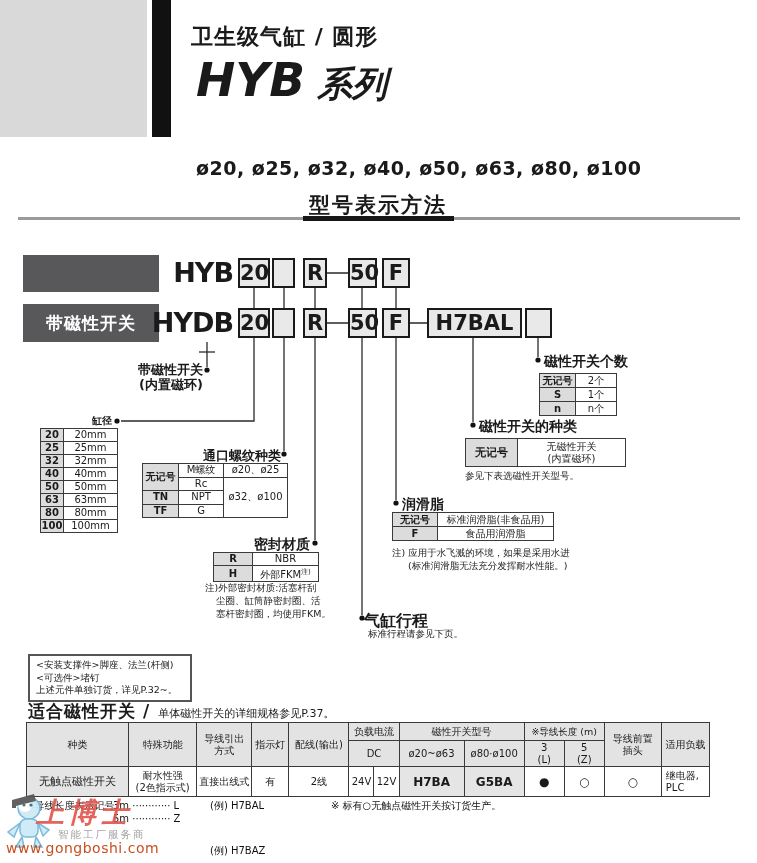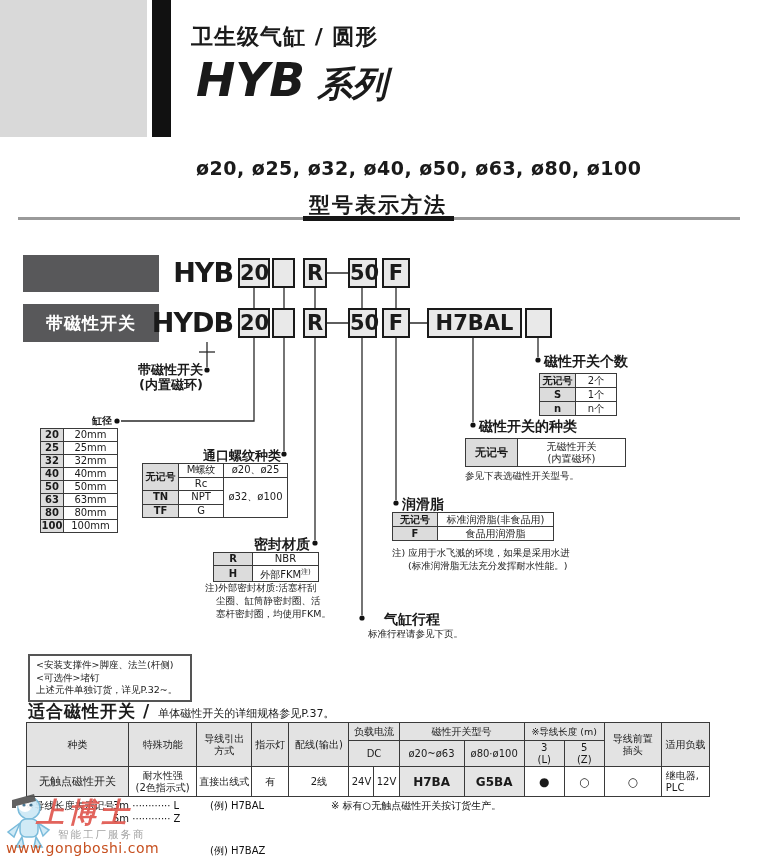--- a/index.html
+++ b/index.html
@@ -207,21 +207,21 @@
       <td><span>外部FKM</span><sup class="tiny">注)</sup></td>
     </tr>
   </tbody>
     </table>
   <div class="abs note" style="left:205px;top:581px;width:145px;">
     <div>注)外部密封材质:活塞杆刮</div>
     <div style="padding-left:11px">尘圈、缸筒静密封圈、活</div>
     <div style="padding-left:11px">塞杆密封圈，均使用FKM。</div>
   </div>
 
-  <div class="abs ct" style="left:384px;top:611px;font-size:14px;">气缸行程</div>
+  <div class="abs ct" style="left:364px;top:611px;font-size:16px;">气缸行程</div>
   <div class="abs mini" style="left:368px;top:628px;">标准行程请参见下页。</div>
 
   <div class="abs ct" style="left:402px;top:496px;font-size:14px;">润滑脂</div>
   <table class="abs ctable" style="left:392px;top:512px;width:161px;">
     <colgroup>
         <col style="width:45px">
         <col style="width:116px">
       </colgroup>
     <tbody>
         <tr style="height:14px">

